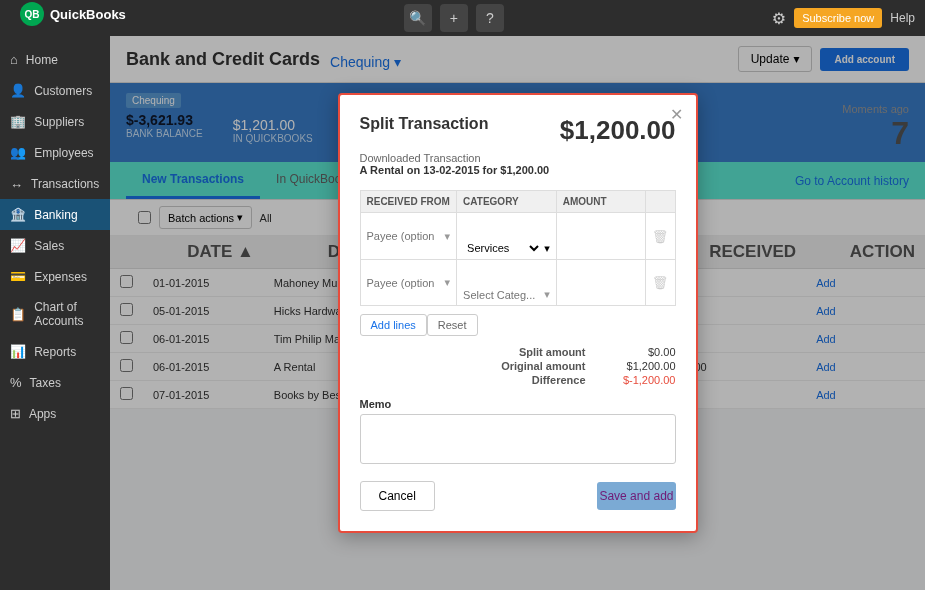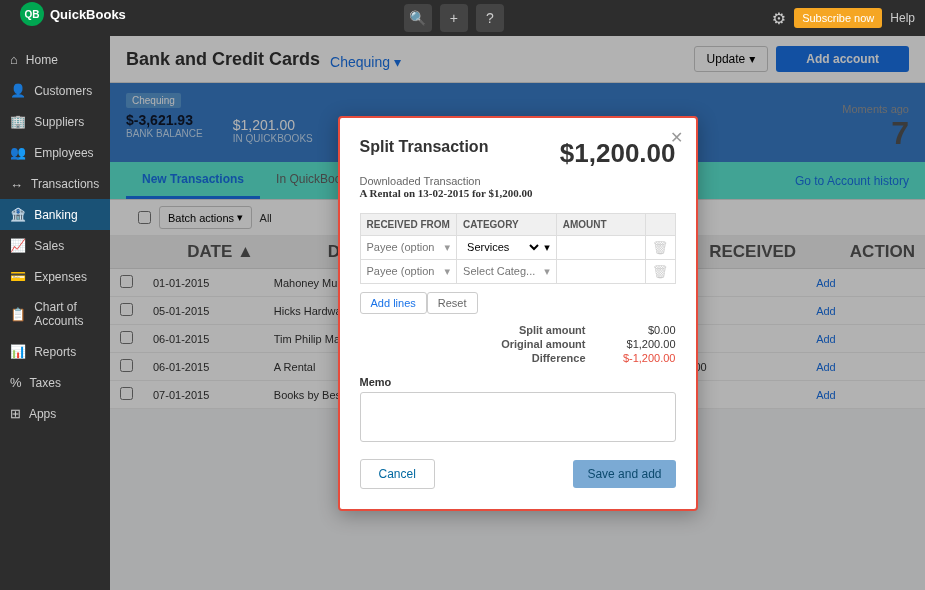--- a/index.html
+++ b/index.html
@@ -97,21 +97,21 @@
       color: #1a73e8; font-size: 14px; cursor: pointer;
     }
     .header-bar-right { display: flex; align-items: center; gap: 8px; }
     .update-btn {
       background: #fff; border: 1px solid #ccc; border-radius: 3px;
       padding: 5px 12px; font-size: 12px; cursor: pointer;
       display: flex; align-items: center; gap: 4px;
     }
     .add-account-btn {
       background: #1a73e8; color: #fff; border: none; border-radius: 3px;
-      padding: 6px 30px; font-size: 12px; cursor: pointer; font-weight: bold;
+      padding: 6px 14px; font-size: 10px; cursor: pointer; font-weight: bold;
     }
 
     
     .bank-summary {
       background: #3a7dc9;
       padding: 10px 16px;
       display: flex; align-items: flex-start; gap: 30px;
     }
     .bank-summary .account-label {
       background: #5b9bd5; color: #fff; font-size: 10px;
@@ -201,21 +201,21 @@
     }
     .modal-header {
       display: flex;
       justify-content: space-between;
       align-items: flex-start;
       margin-bottom: 6px;
     }
     .modal-title { font-size: 16px; font-weight: bold; color: #333; }
     .modal-amount { font-size: 26px; font-weight: bold; color: #333; }
     .modal-subtitle { font-size: 11px; color: #666; margin-bottom: 14px; }
-    .modal-subtitle strong { color: #333; font-family: Liberation Serif, serif; }
+    .modal-subtitle strong { color: #333; }
 
     
     .split-table { width: 100%; border-collapse: collapse; margin-bottom: 8px; }
     .split-table th {
       background: #f0f0f0;
       padding: 5px 6px;
       font-size: 10px;
       text-align: left;
       border: 1px solid #ddd;
       color: #555;
@@ -234,21 +234,21 @@
       background: transparent;
     }
     .split-select {
       width: 100%;
       border: none;
       outline: none;
       font-size: 11px;
       background: transparent;
     }
     .payee-cell { display: flex; align-items: center; gap: 2px; }
-    .cat-cell { display: flex; align-items: center; gap: 2px; }
+    .cat-cell { display: flex; align-items: center; gap: 2px; margin-top: 24px; }
     .delete-icon { color: #ccc; cursor: pointer; font-size: 13px; }
 
     .split-actions {
       display: flex; margin-bottom: 10px;
     }
     .add-lines-btn {
       background: #fff; border: 1px solid #ccc; border-radius: 3px;
       padding: 4px 10px; font-size: 11px; cursor: pointer; color: #1a73e8;
     }
     .reset-btn {
@@ -283,25 +283,25 @@
     }
 
     
     .modal-footer {
       display: flex;
       justify-content: space-between;
       align-items: center;
     }
     .cancel-btn {
       background: #fff; border: 1px solid #ccc; border-radius: 3px;
-      padding: 7px 18px; font-size: 12px; cursor: pointer; color: #0369a1;
+      padding: 7px 18px; font-size: 12px; cursor: pointer; color: #000000;
     }
     .save-add-btn {
-      background: #7baad4; color: #0c4a6e; border: none; border-radius: 3px;
-      padding: 7px 14px; font-size: 12px; cursor: pointer;
+      background: #7baad4; color: #701a75; border: none; border-radius: 3px;
+      padding: 7px 2px; font-size: 12px; cursor: pointer;
     }
 
     .moments-ago { font-size: 11px; color: #999; }
     .big-number { font-size: 32px; font-weight: bold; color: #555; }
   </style>
 </head>
 <body>
 
 <div class="top-nav">
   <div style="display:flex;align-items:center;gap:8px;">

